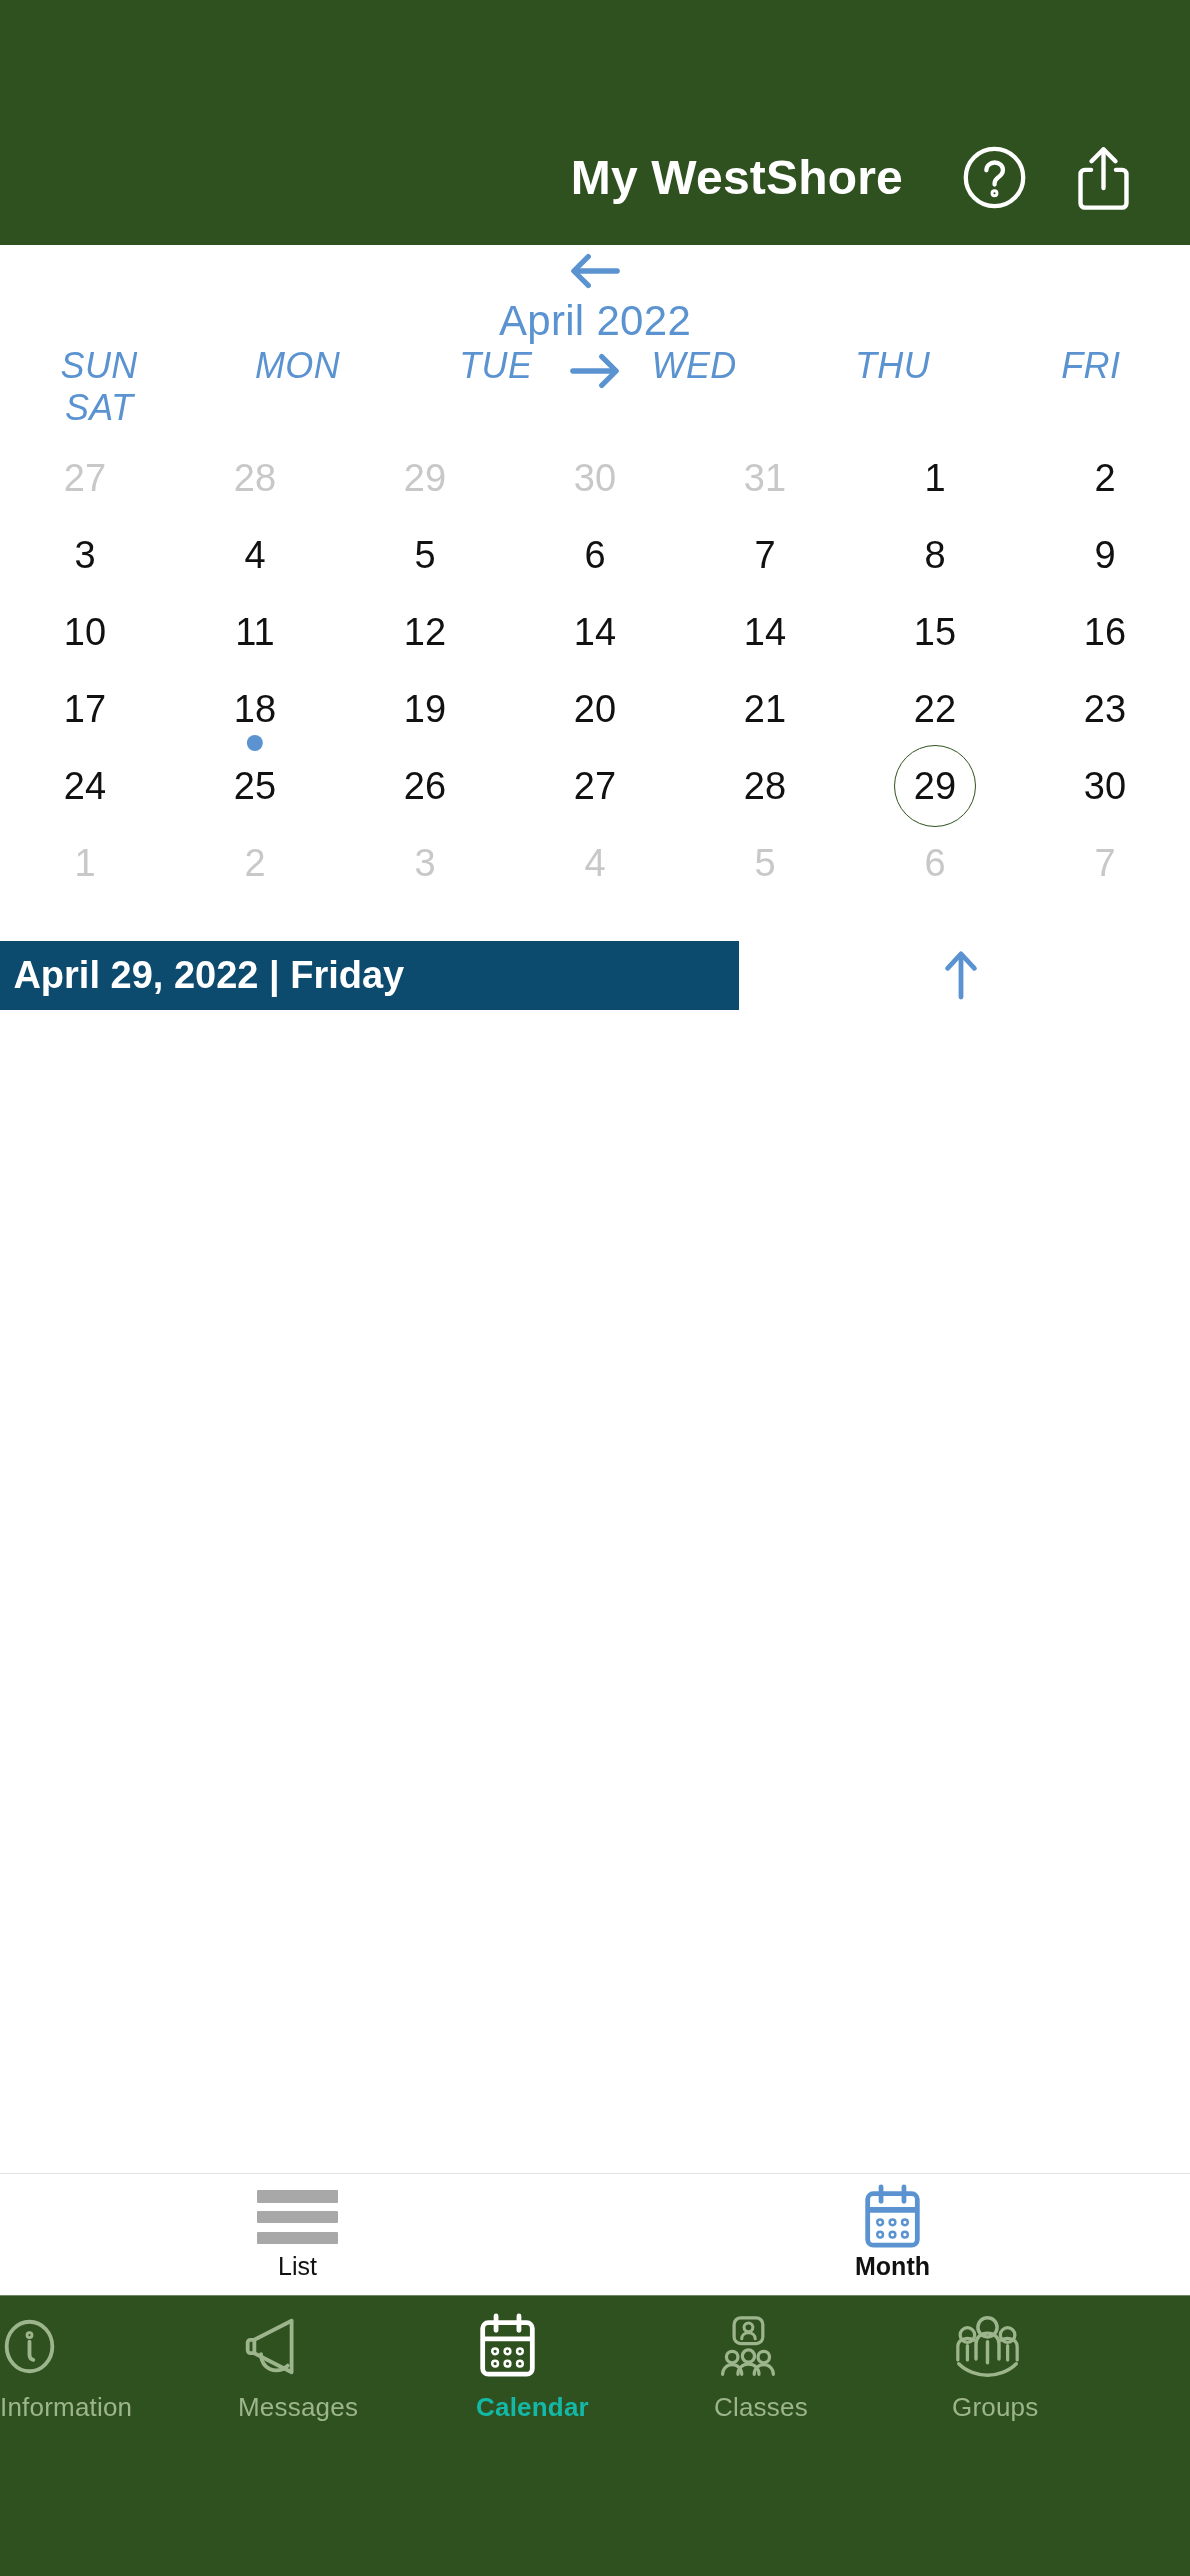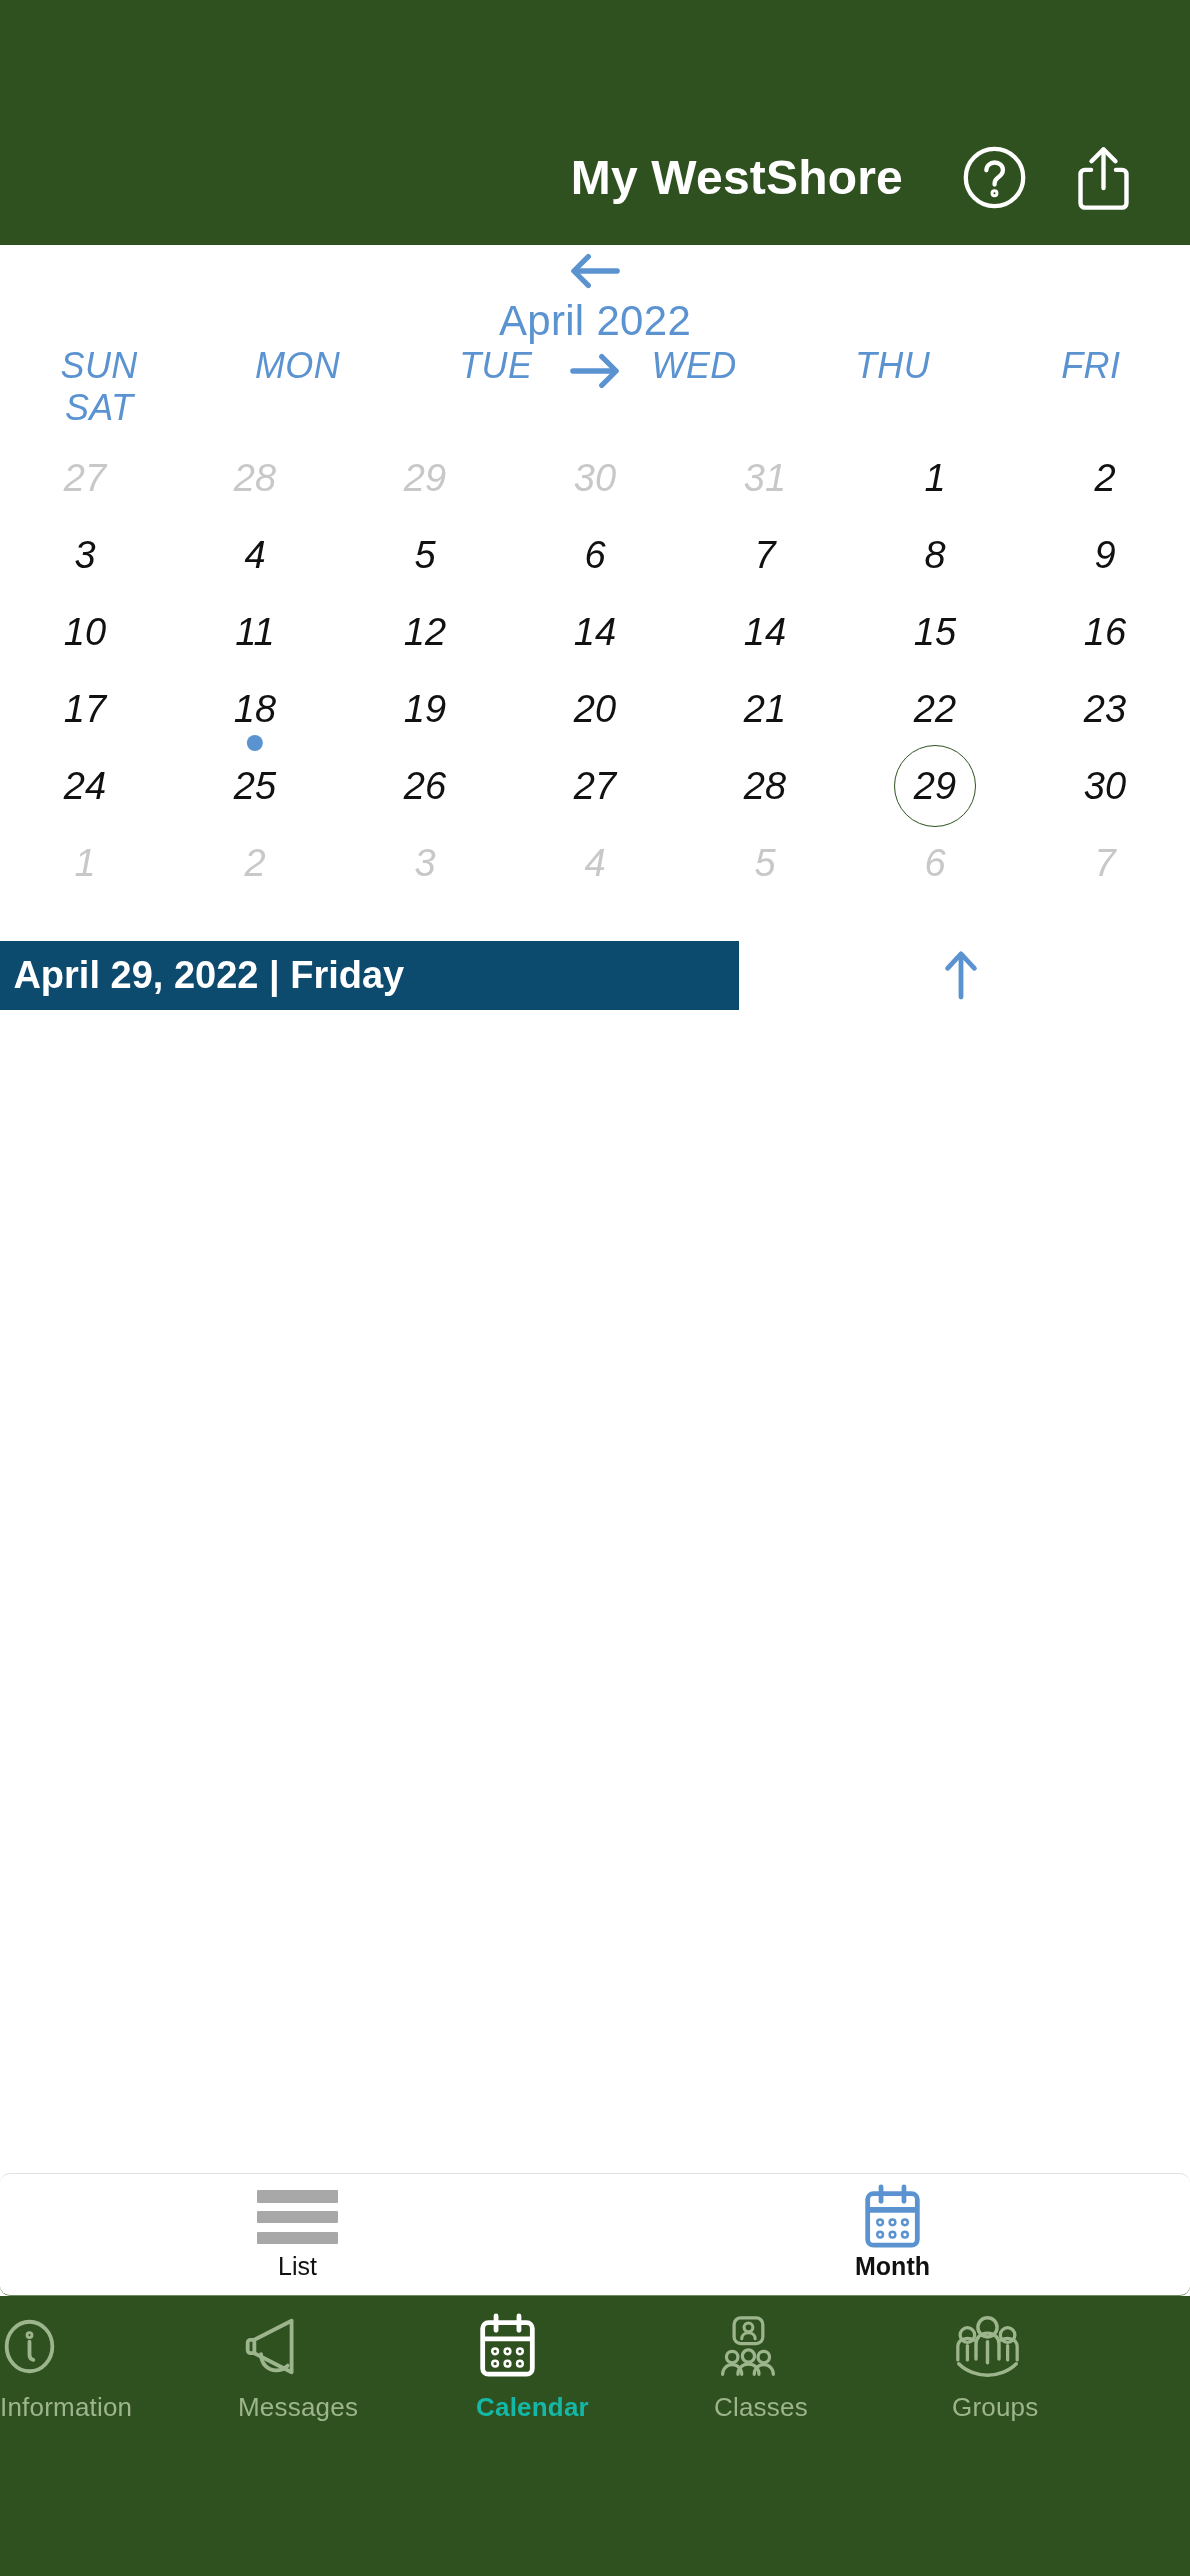--- a/index.html
+++ b/index.html
@@ -109,21 +109,20 @@
     font-size: 36px;
     letter-spacing: 0.4px;
   }
 
   .weeks { display: block; padding-top: 9.6px; }
 
   .week-row {
     display: grid;
     grid-template-columns: repeat(7, 1fr);
     height: 77px;
-    font-style: italic;
   }
 
   .day-cell {
     position: relative;
     display: flex;
     align-items: center;
     justify-content: center;
   }
 
   .day-num {
@@ -200,21 +199,20 @@
 
   
   .view-toggle {
     flex: 0 0 123px;
     height: 123px;
     border-top: 1px solid #e2e2e2;
     border-bottom: 1px solid #6f8a5e;
     display: flex;
     align-items: center;
     background: #ffffff;
-    border-radius: 10px;
   }
 
   .view-item {
     width: 50%;
     display: flex;
     flex-direction: column;
     align-items: center;
     justify-content: center;
     gap: 5.8px;
   }

